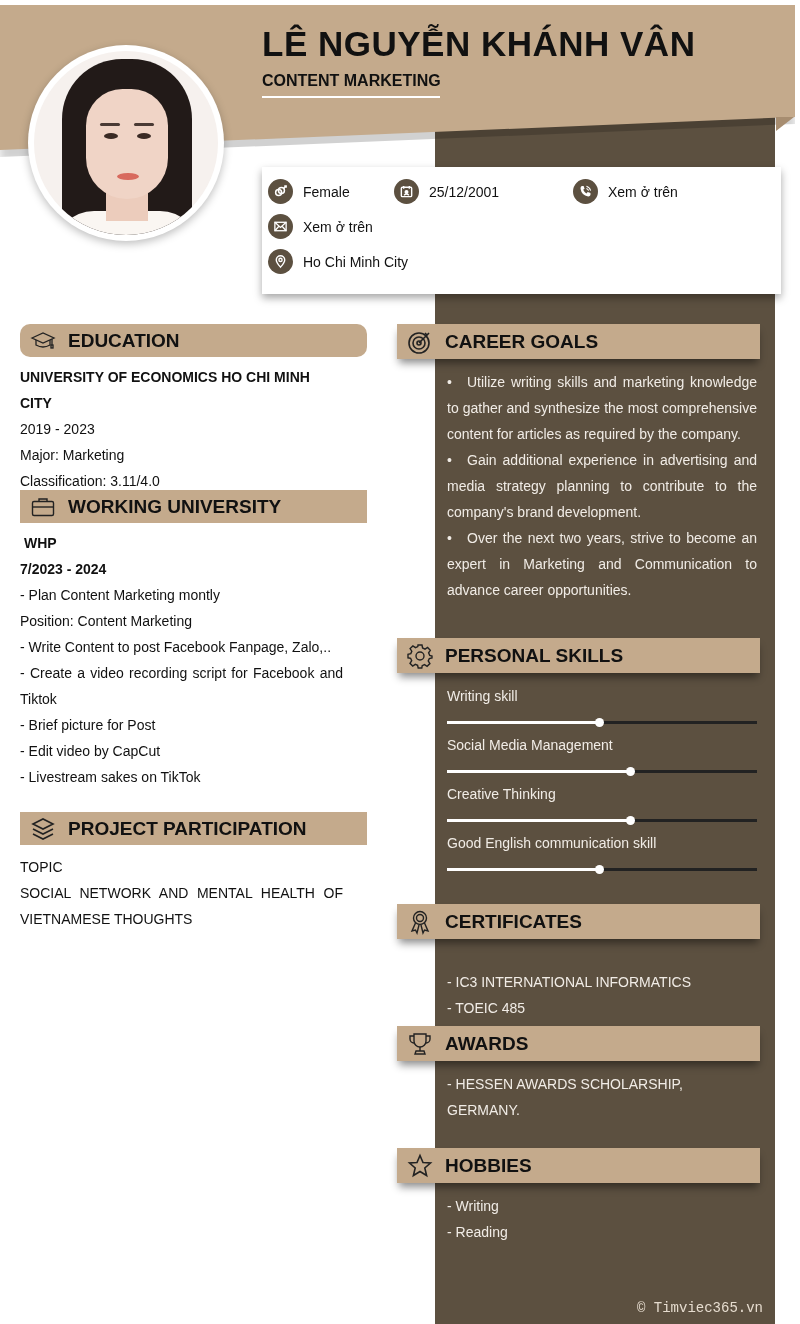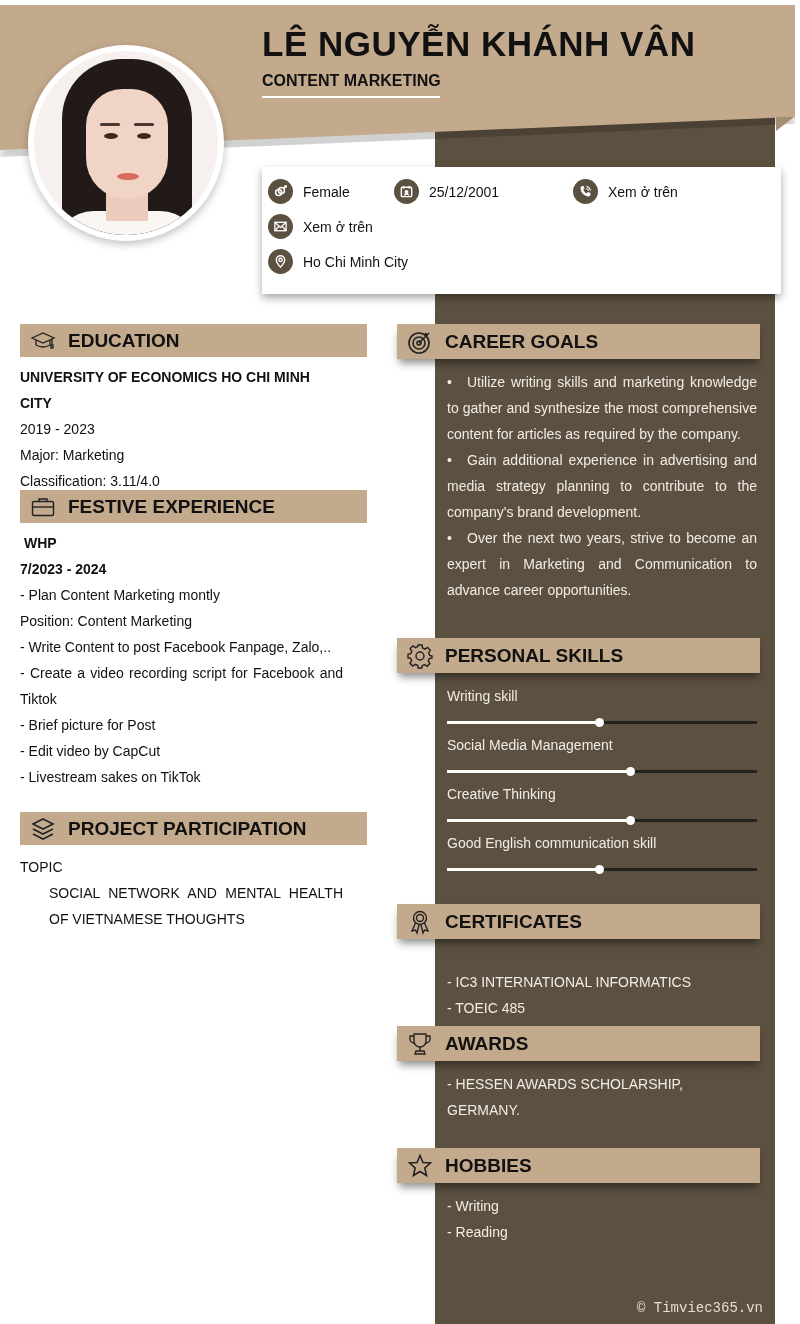--- a/index.html
+++ b/index.html
@@ -184,21 +184,21 @@
     <span class="ico">
       <svg viewBox="0 0 16 16" fill="none" stroke="#fff" stroke-width="1.5">
           <path d="M8 14 Q3.5 9 3.5 6.3 A4.5 4.5 0 0 1 12.5 6.3 Q12.5 9 8 14 Z"></path>
           <circle cx="8" cy="6.3" r="1.7"></circle>
         </svg>
     </span>
     <span>Ho Chi Minh City</span>
   </div>
 </div>
 
-<div class="sec-head" style="left:20px; top:324px; width:347px;">
+<div class="sec-head" style="left:20px; top:324px; width:347px;border-radius:10px;">
   <span class="sico">
     <svg viewBox="0 0 26 26" fill="none" stroke="#222" stroke-width="1.3">
         <path d="M2 10 L13 5 L24 10 L13 15 Z"></path>
         <path d="M6 12 V17 Q13 21 20 17 V12"></path>
         <path d="M22 11 V17"></path>
         <rect x="21" y="17" width="2" height="3"></rect>
       </svg>
   </span>
   <span>EDUCATION</span>
 </div>
@@ -210,21 +210,21 @@
 </div>
 
 <div class="sec-head" style="left:20px; top:490px; width:347px;">
   <span class="sico">
     <svg viewBox="0 0 26 26" fill="none" stroke="#222" stroke-width="1.4">
         <rect x="2.5" y="7.5" width="21" height="14" rx="1.5"></rect>
         <path d="M9 7.5 V5 H17 V7.5"></path>
         <path d="M2.5 13 H23.5"></path>
       </svg>
   </span>
-  <span>FESTIVE EXPERIENCE</span>
+  <span>WORKING UNIVERSITY</span>
 </div>
 <div class="left-text" style="top:530px;">
   <div class="b" style="padding-left:4px;">WHP</div>
   <div class="b">7/2023 - 2024</div>
   <div>- Plan Content Marketing montly</div>
   <div>Position: Content Marketing</div>
   <div>- Write Content to post Facebook Fanpage, Zalo,..</div>
   <div class="justify">- Create a video recording script for Facebook and Tiktok</div>
   <div>- Brief picture for Post</div>
   <div>- Edit video by CapCut</div>
@@ -236,21 +236,21 @@
     <svg viewBox="0 0 26 26" fill="none" stroke="#222" stroke-width="1.6">
         <path d="M3 8 L13 3 L23 8 L13 13 Z"></path>
         <path d="M3 13 L13 18 L23 13"></path>
         <path d="M3 18 L13 23 L23 18"></path>
       </svg>
   </span>
   <span>PROJECT PARTICIPATION</span>
 </div>
 <div class="left-text" style="top:852px; line-height:24px;">
   <div style="margin-top:2px; line-height:26px;">TOPIC</div>
-  <div class="justify" style="line-height:26px;margin-left:29px;">SOCIAL NETWORK AND MENTAL HEALTH OF VIETNAMESE THOUGHTS</div>
+  <div class="justify" style="line-height:26px;">SOCIAL NETWORK AND MENTAL HEALTH OF VIETNAMESE THOUGHTS</div>
 </div>
 
 <div class="sec-head right" style="left:397px; top:324px; width:363px; height:35px;">
   <span class="sico">
     <svg viewBox="0 0 26 26" fill="none" stroke="#222" stroke-width="1.6">
         <circle cx="12" cy="14" r="10"></circle>
         <circle cx="12" cy="14" r="6"></circle>
         <circle cx="12" cy="14" r="2"></circle>
         <path d="M12 14 L20 6 M18 4 L20 6 L22 4"></path>
       </svg>

